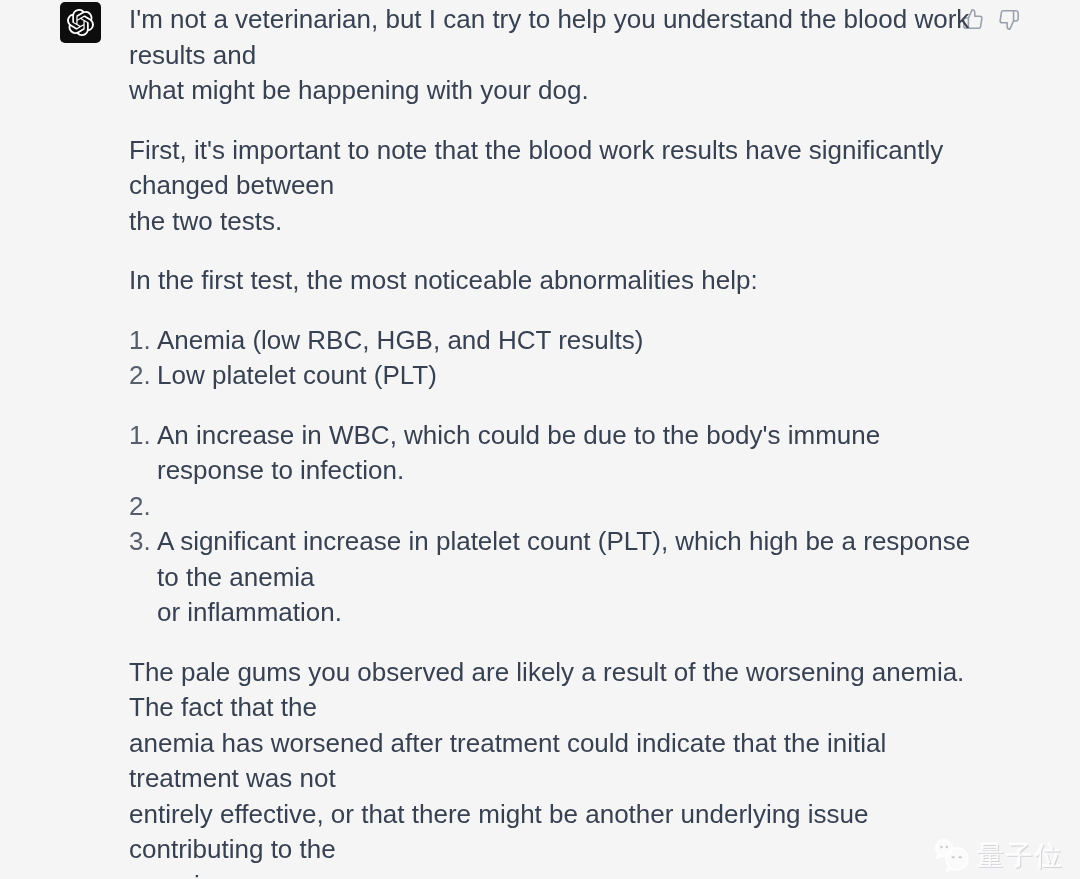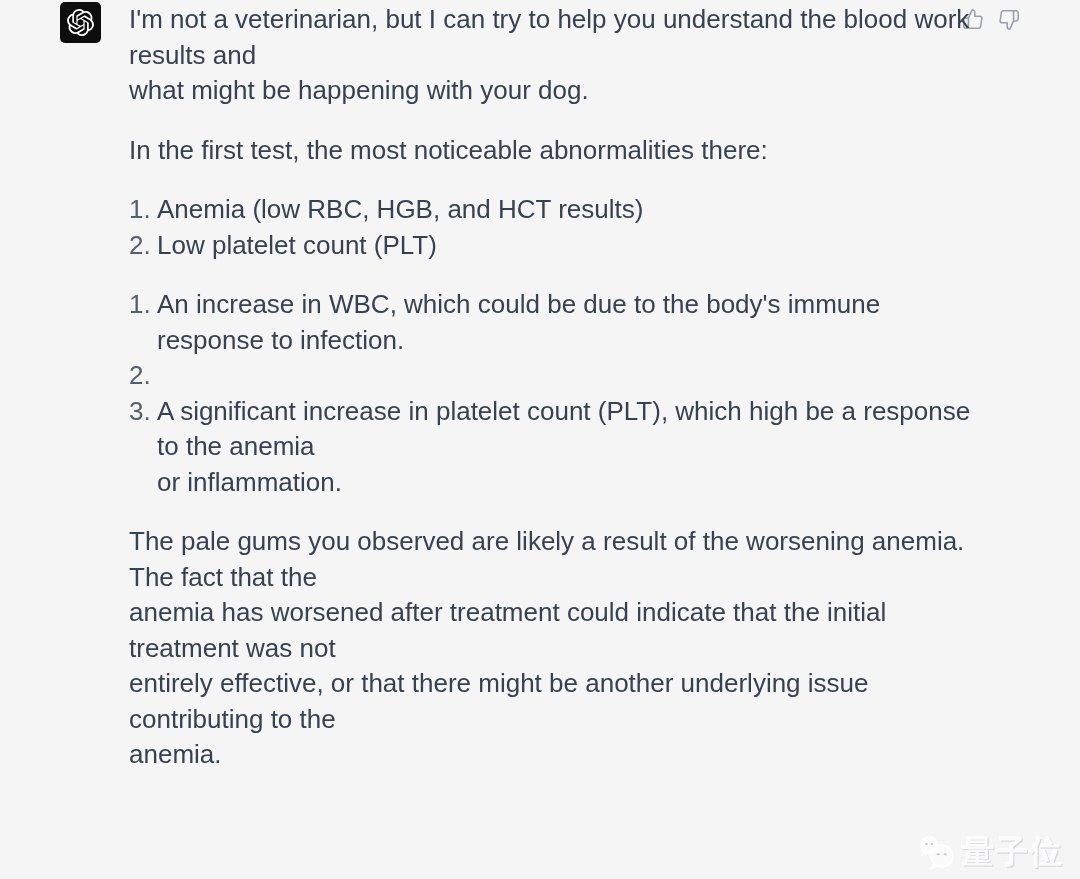--- a/index.html
+++ b/index.html
@@ -40,21 +40,21 @@
   }
   .message .li-text { white-space: pre-line; }
   .message p:last-child { margin-bottom: 16px; }
   .watermark {
     position: absolute; right: 16px; bottom: 4px;
     display: flex; align-items: center; gap: 2px;
     pointer-events: none;
   }
   .watermark svg { width: 44px; height: 38px; }
   .watermark .wm-text {
-    font-size: 32px; font-weight: bold; letter-spacing: 2px;
+    font-size: 27px; font-weight: normal; letter-spacing: 2px;
     color: #fbfbfc;
     text-shadow: 1px 1px 0 #d2d2d8, -1px -1px 0 #ffffff;
   }
 </style>
 </head>
 <body>
 
 <div class="avatar">
   <svg viewBox="0 0 24 24" aria-hidden="true">
     <path d="M22.2819 9.8211a5.9847 5.9847 0 0 0-.5157-4.9108 6.0462 6.0462 0 0 0-6.5098-2.9A6.0651 6.0651 0 0 0 4.9807 4.1818a5.9847 5.9847 0 0 0-3.9977 2.9 6.0462 6.0462 0 0 0 .7427 7.0966 5.98 5.98 0 0 0 .511 4.9107 6.051 6.051 0 0 0 6.5146 2.9001A5.9847 5.9847 0 0 0 13.2599 24a6.0557 6.0557 0 0 0 5.7718-4.2058 5.9894 5.9894 0 0 0 3.9977-2.9001 6.0557 6.0557 0 0 0-.7475-7.073zm-9.022 12.6081a4.4755 4.4755 0 0 1-2.8764-1.0408l.1419-.0804 4.7783-2.7582a.7948.7948 0 0 0 .3927-.6813v-6.7369l2.02 1.1686a.071.071 0 0 1 .038.052v5.5826a4.504 4.504 0 0 1-4.4945 4.4944zm-9.6607-4.1254a4.4708 4.4708 0 0 1-.5346-3.0137l.142.0852 4.783 2.7582a.7712.7712 0 0 0 .7806 0l5.8428-3.3685v2.3324a.0804.0804 0 0 1-.0332.0615L9.74 19.9502a4.4992 4.4992 0 0 1-6.1408-1.6464zM2.3408 7.8956a4.485 4.485 0 0 1 2.3655-1.9728V11.6a.7664.7664 0 0 0 .3879.6765l5.8144 3.3543-2.0201 1.1685a.0757.0757 0 0 1-.071 0l-4.8303-2.7865A4.504 4.504 0 0 1 2.3408 7.8956zm16.5963 3.8558L13.1038 8.364 15.1192 7.2a.0757.0757 0 0 1 .071 0l4.8303 2.7913a4.4944 4.4944 0 0 1-.6765 8.1042v-5.6772a.79.79 0 0 0-.407-.667zm2.0107-3.0231l-.142-.0852-4.7735-2.7818a.7759.7759 0 0 0-.7854 0L9.409 9.2297V6.8974a.0662.0662 0 0 1 .0284-.0615l4.8303-2.7866a4.4992 4.4992 0 0 1 6.6802 4.66zM8.3065 12.863l-2.02-1.1638a.0804.0804 0 0 1-.038-.0567V6.0742a4.4992 4.4992 0 0 1 7.3757-3.4537l-.142.0805L8.704 5.459a.7948.7948 0 0 0-.3927.6813zm1.0976-2.3654l2.602-1.4998 2.6069 1.4998v2.9994l-2.5974 1.4997-2.6067-1.4997z"></path>
@@ -70,21 +70,23 @@
   <button class="thumb-down" title="Bad response">
     <svg viewBox="0 0 24 24" aria-hidden="true">
       <path d="M10 15v4a3 3 0 0 0 3 3l4-9V2H5.72a2 2 0 0 0-2 1.7l-1.38 9a2 2 0 0 0 2 2.3zm7-13h2.67A2.31 2.31 0 0 1 22 4v7a2.31 2.31 0 0 1-2.33 2H17"></path>
     </svg>
   </button>
 </div>
 
 <div class="message">
   <p>I'm not a veterinarian, but I can try to help you understand the blood work results and
 what might be happening with your dog.</p>
-  <p>In the first test, the most noticeable abnormalities there:</p>
+  <p>First, it's important to note that the blood work results have significantly changed between
+the two tests.</p>
+  <p>In the first test, the most noticeable abnormalities help:</p>
   <ol>
     <li>
       <span class="marker">1.</span>
       <span class="li-text">Anemia (low RBC, HGB, and HCT results)</span>
     </li>
     <li>
       <span class="marker">2.</span>
       <span class="li-text">Low platelet count (PLT)</span>
     </li>
   </ol>

